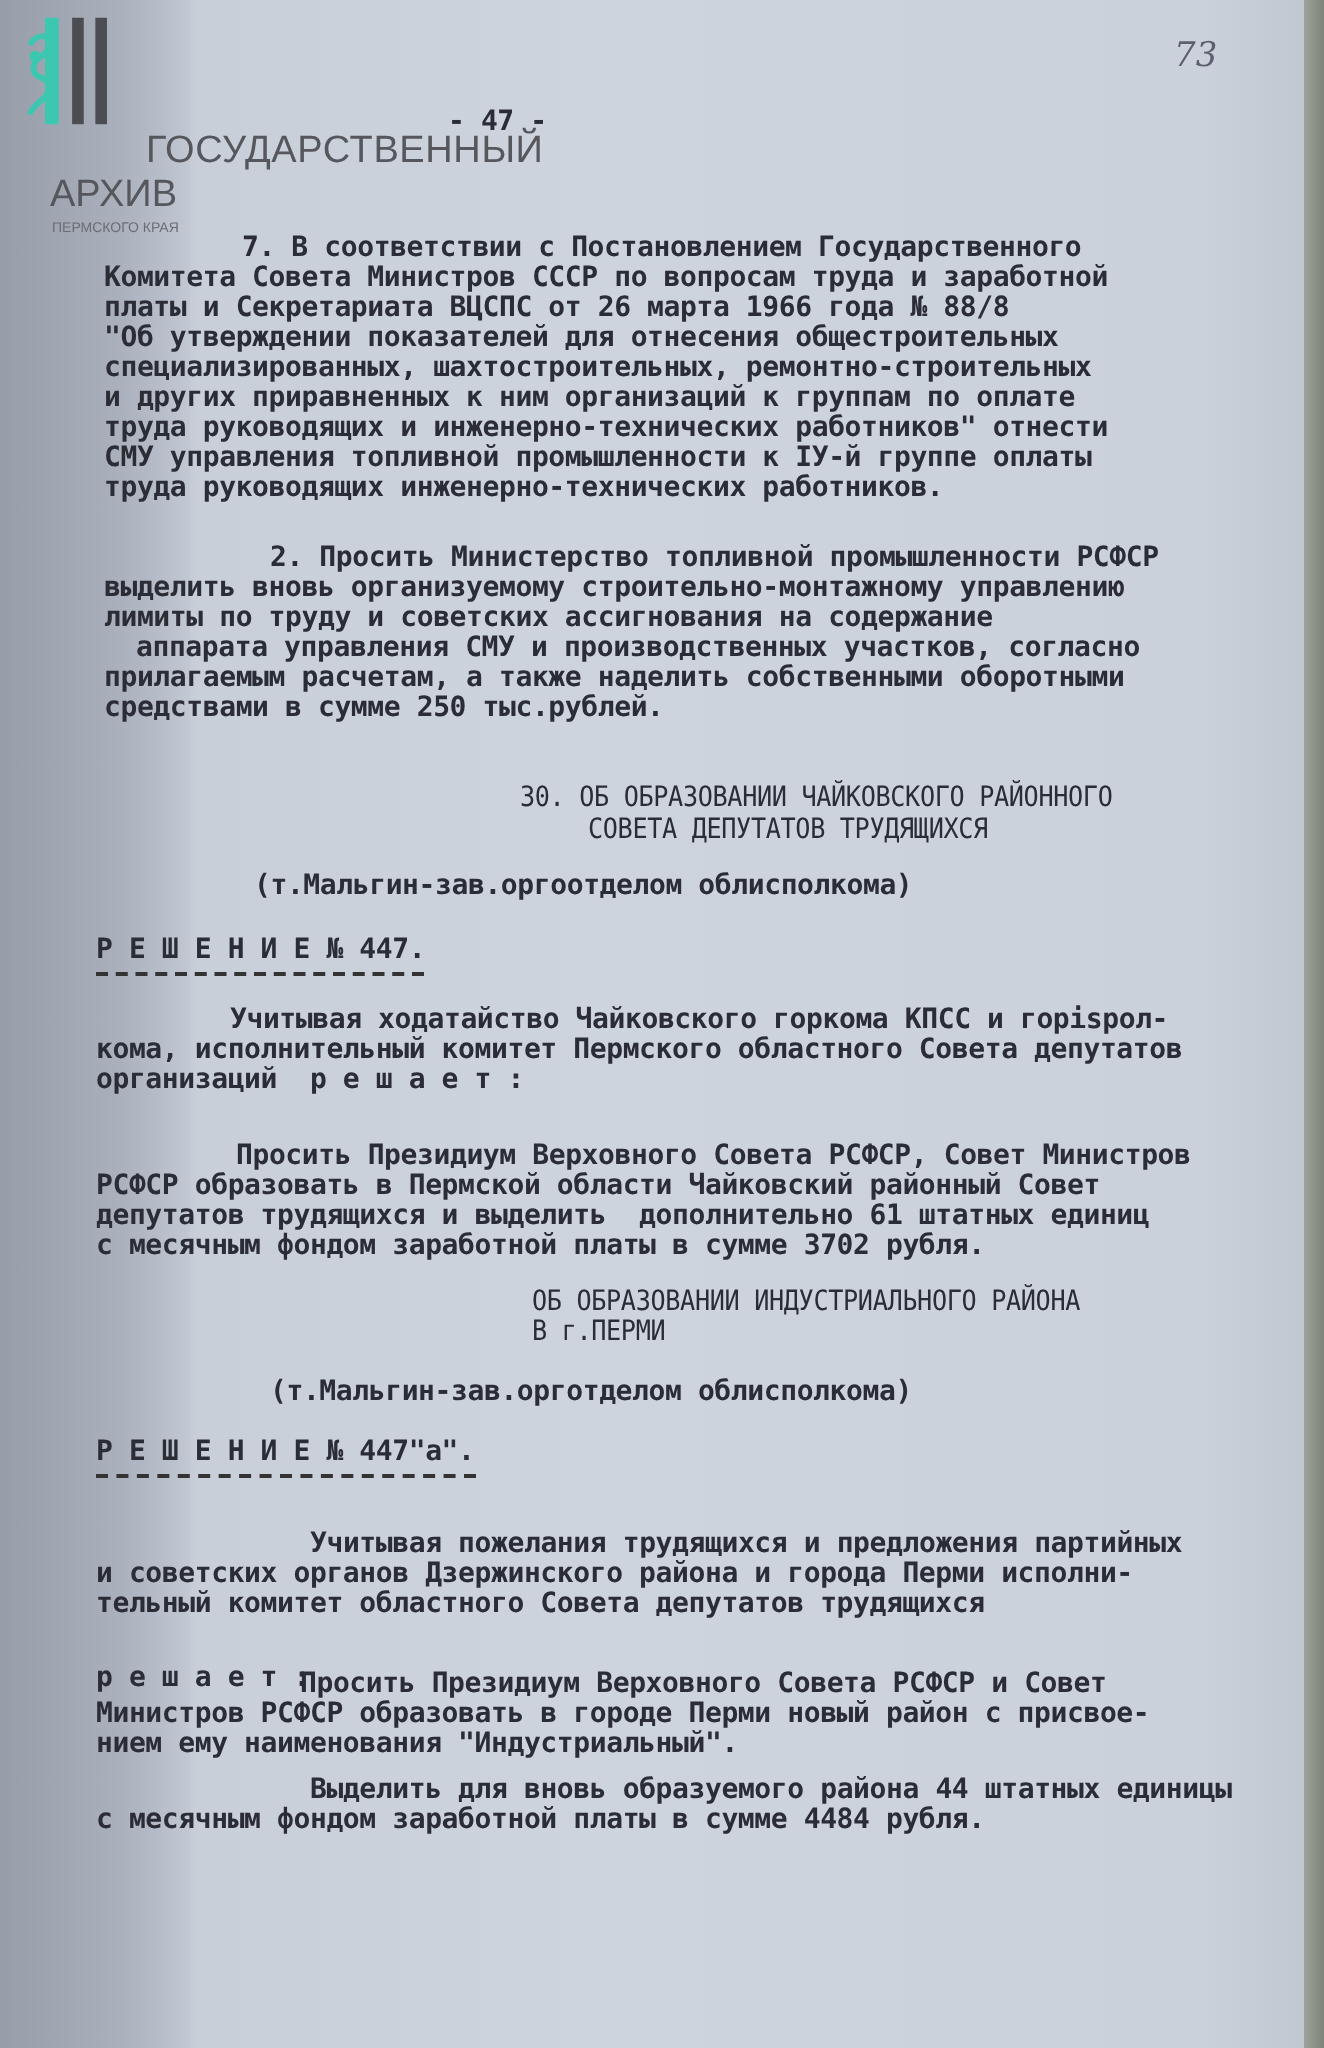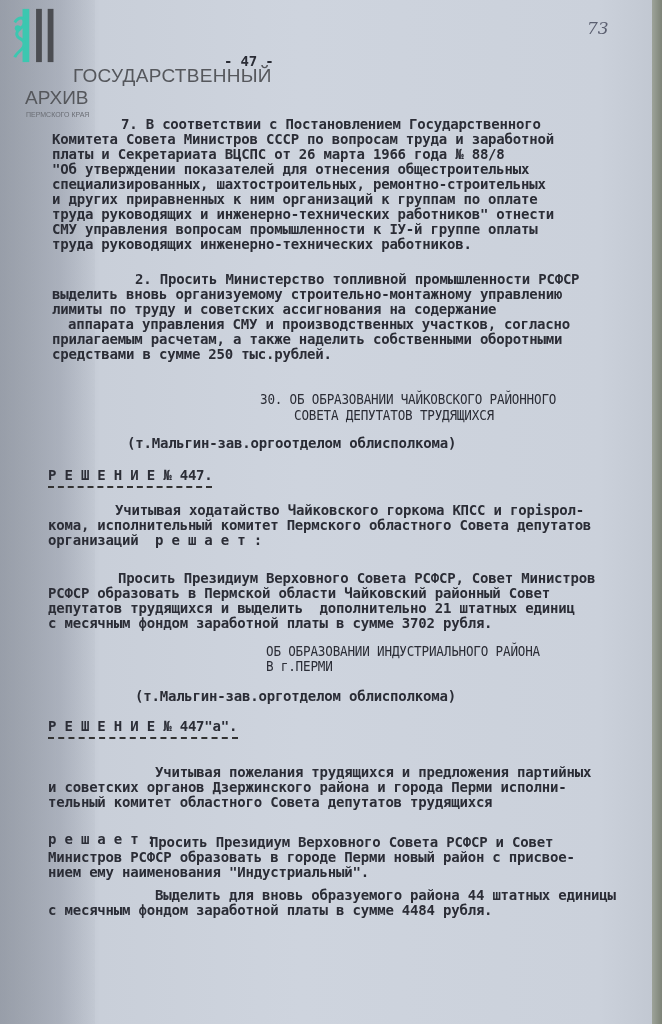--- a/index.html
+++ b/index.html
@@ -52,21 +52,21 @@
 <div class="handnum">73</div>
 
 <div>
   <div class="t" style="left:121px;top:117px">7. В соответствии с Постановлением Государственного</div>
   <div class="t" style="left:52px;top:132px">Комитета Совета Министров СССР по вопросам труда и заработной</div>
   <div class="t" style="left:52px;top:147px">платы и Секретариата ВЦСПС от 26 марта 1966 года № 88/8</div>
   <div class="t" style="left:52px;top:162px">"Об утверждении показателей для отнесения общестроительных</div>
   <div class="t" style="left:52px;top:177px">специализированных, шахтостроительных, ремонтно-строительных</div>
   <div class="t" style="left:52px;top:192px">и других приравненных к ним организаций к группам по оплате</div>
   <div class="t" style="left:52px;top:207px">труда руководящих и инженерно-технических работников" отнести</div>
-  <div class="t" style="left:52px;top:222px">СМУ управления вопросам промышленности к IУ-й группе оплаты</div>
+  <div class="t" style="left:52px;top:222px">СМУ управления топливной промышленности к IУ-й группе оплаты</div>
   <div class="t" style="left:52px;top:237px">труда руководящих инженерно-технических работников.</div>
 </div>
 
 <div>
   <div class="t" style="left:135px;top:272px">2. Просить Министерство топливной промышленности РСФСР</div>
   <div class="t" style="left:52px;top:287px">выделить вновь организуемому строительно-монтажному управлению</div>
   <div class="t" style="left:52px;top:302px">лимиты по труду и советских ассигнования на содержание</div>
   <div class="t" style="left:68px;top:317px">аппарата управления СМУ и производственных участков, согласно</div>
   <div class="t" style="left:52px;top:332px">прилагаемым расчетам, а также наделить собственными оборотными</div>
   <div class="t" style="left:52px;top:347px">средствами в сумме 250 тыс.рублей.</div>
@@ -78,21 +78,21 @@
   <div class="t" style="left:127px;top:436px">(т.Мальгин-зав.оргоотделом облисполкома)</div>
   <div class="t" style="left:48px;top:468px">Р Е Ш Е Н И Е № 447.</div>
   <div class="dash" style="left:48px;top:486px;width:164px"></div>
 
   <div class="t" style="left:115px;top:503px">Учитывая ходатайство Чайковского горкома КПСС и горispол-</div>
   <div class="t" style="left:48px;top:518px">кома, исполнительный комитет Пермского областного Совета депутатов</div>
   <div class="t" style="left:48px;top:533px">организаций  р е ш а е т :</div>
 
   <div class="t" style="left:118px;top:571px">Просить Президиум Верховного Совета РСФСР, Совет Министров</div>
   <div class="t" style="left:48px;top:586px">РСФСР образовать в Пермской области Чайковский районный Совет</div>
-  <div class="t" style="left:48px;top:601px">депутатов трудящихся и выделить  дополнительно 21 штатных единиц</div>
+  <div class="t" style="left:48px;top:601px">депутатов трудящихся и выделить  дополнительно 61 штатных единиц</div>
   <div class="t" style="left:48px;top:616px">с месячным фондом заработной платы в сумме 3702 рубля.</div>
 </div>
 
 <div>
   <div class="t ttl" style="left:266px;top:644px">ОБ ОБРАЗОВАНИИ ИНДУСТРИАЛЬНОГО РАЙОНА</div>
   <div class="t ttl" style="left:266px;top:659px">В г.ПЕРМИ</div>
   <div class="t" style="left:135px;top:689px">(т.Мальгин-зав.орготделом облисполкома)</div>
   <div class="t" style="left:48px;top:719px">Р Е Ш Е Н И Е № 447"а".</div>
   <div class="dash" style="left:48px;top:737px;width:190px"></div>
 

